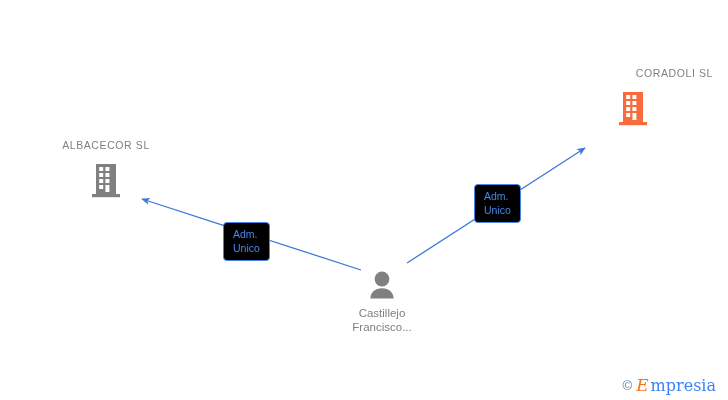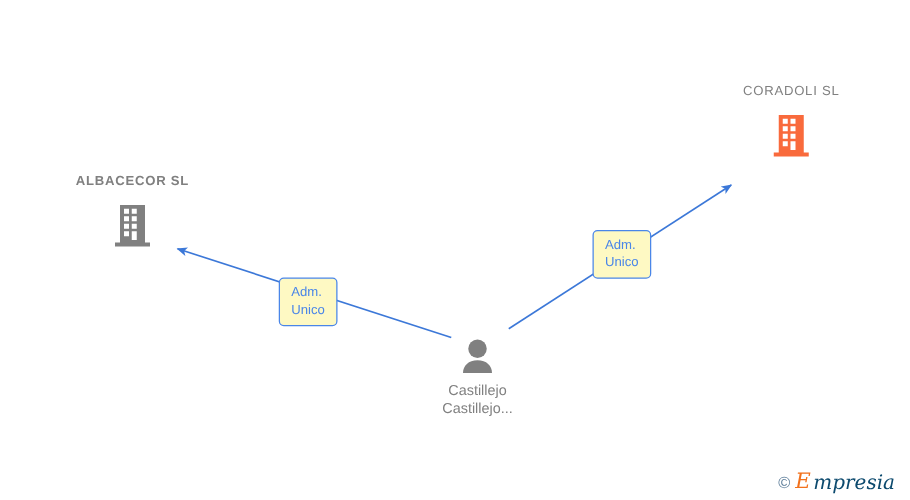--- a/index.html
+++ b/index.html
@@ -36,22 +36,22 @@
     white-space: nowrap;
     line-height: 14px;
   }
   .node-caption {
     font-size: 11.5px;
     color: #808080;
     line-height: 14px;
   }
 
   
-  #node-albacecor { left: 26px; top: 138px; font-weight: bold; }
-  #node-coradoli  { left: 553px; top: 66px; }
+  #node-albacecor { left: 26px; top: 138px; }
+  #node-coradoli  { left: 553px; top: 66px; text-align: right; }
   #node-person    { left: 302px; top: 268px; }
 
   .icon-wrap {
     height: 40px;
     margin-top: 6px;
     display: flex;
     align-items: flex-end;
     justify-content: center;
   }
   .person-icon-wrap {
@@ -61,21 +61,21 @@
     justify-content: center;
   }
   .person-caption { margin-top: 4px; }
 
   
   .edge-label {
     position: absolute;
     box-sizing: border-box;
     border: 1.4px solid #4a86e8;
     border-radius: 4px;
-    background: #fef9c3;
+    background: #000000;
     color: #4a86e8;
     font-size: 10.5px;
     line-height: 14px;
     padding: 4px 9px 5px 9px;
     text-align: left;
     white-space: nowrap;
   }
   #label-left  { left: 223px; top: 222px; }
   #label-right { left: 474px; top: 184px; }
 
@@ -95,23 +95,22 @@
   }
   #watermark .wm-e {
     font-family: "DejaVu Serif", serif;
     font-style: italic;
     font-size: 17px;
     color: #f2711c;
     line-height: 17px;
   }
   #watermark .wm-rest {
     font-family: "DejaVu Serif", serif;
-    font-style: italic;
     font-size: 16px;
-    color: #0c4a6e;
+    color: #3b82f6;
     line-height: 17px;
     margin-left: -2px;
   }
 </style>
 </head>
 <body>
 
 <div id="canvas">
 
   <svg id="edges" viewBox="0 0 728 400" width="728" height="400">
@@ -164,21 +163,21 @@
 
   <div class="node" id="node-person">
     <div class="person-icon-wrap">
       <svg width="30" height="32" viewBox="0 0 30 32" aria-hidden="true">
         <circle cx="15" cy="9" r="7.4" fill="#808080"></circle>
         <path d="M15 18.2c-7.2 0-11.6 4.4-11.6 10.2h23.2C26.6 22.6 22.2 18.2 15 18.2z" fill="#808080"></path>
       </svg>
     </div>
     <div class="node-caption person-caption">
       <div>Castillejo</div>
-      <div>Castillejo...</div>
+      <div>Francisco...</div>
     </div>
   </div>
 
   <div class="edge-label" id="label-left">
     <div>Adm.</div>
     <div>Unico</div>
   </div>
 
   <div class="edge-label" id="label-right">
     <div>Adm.</div>

